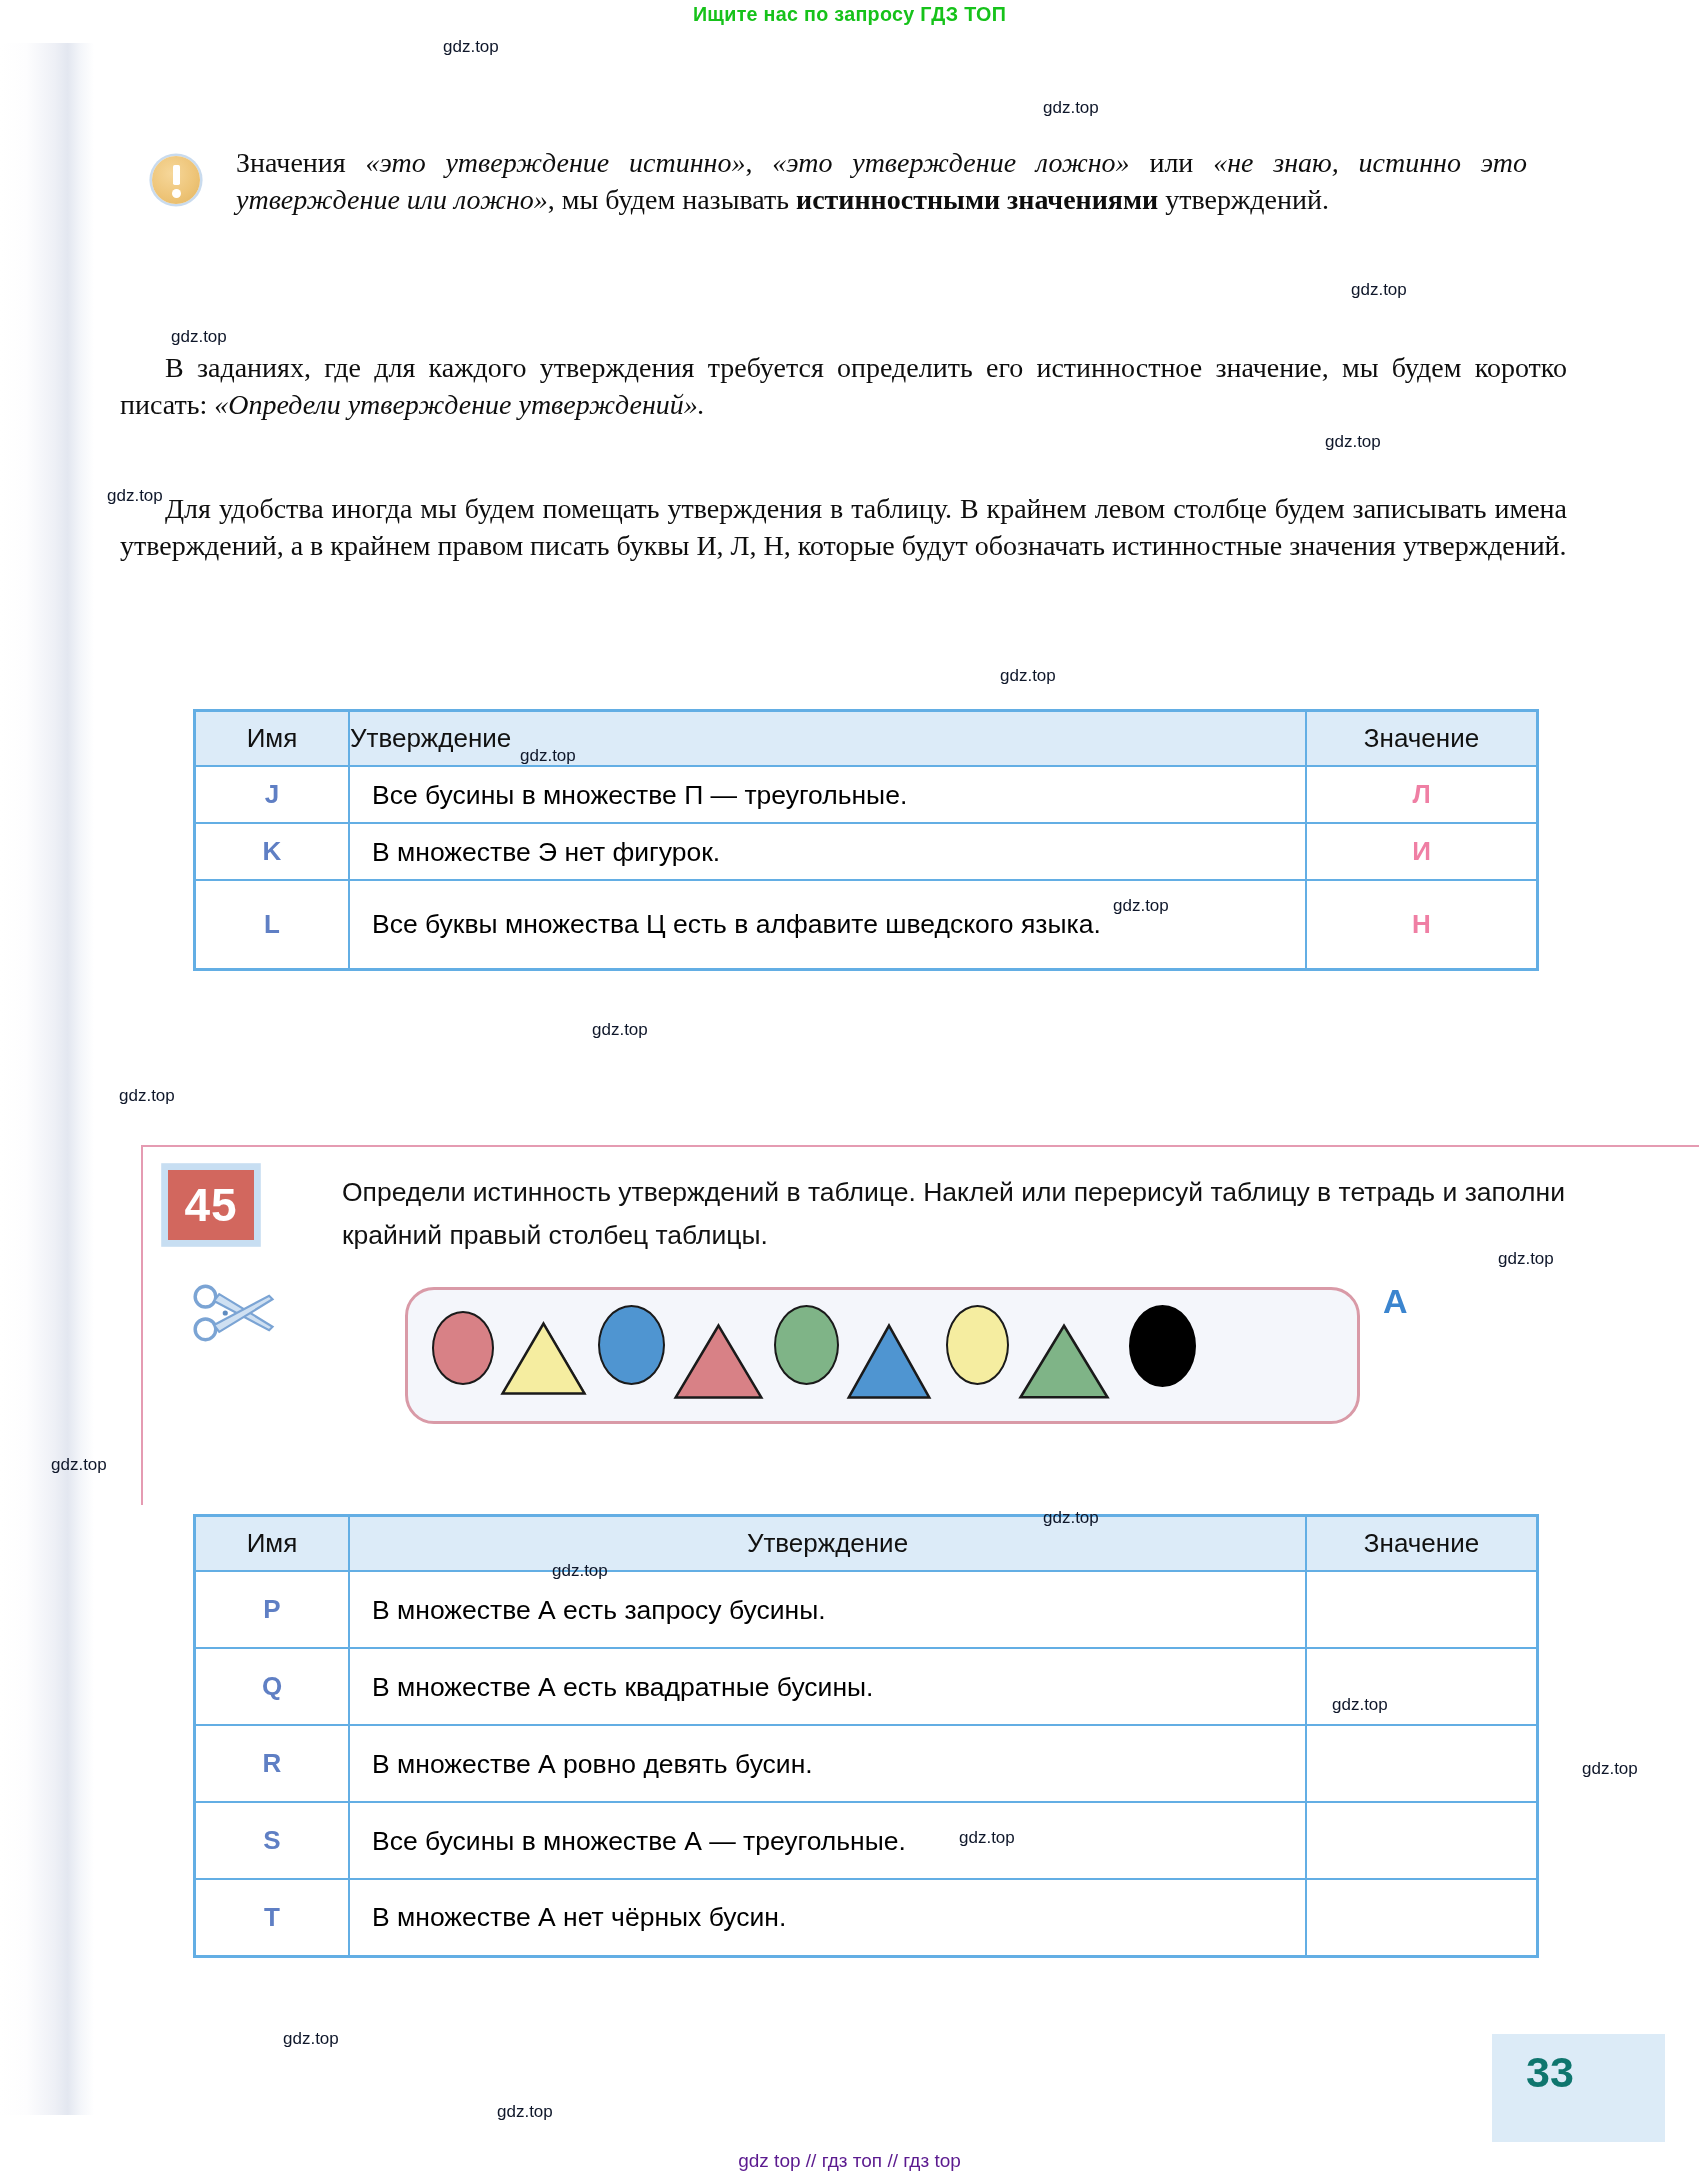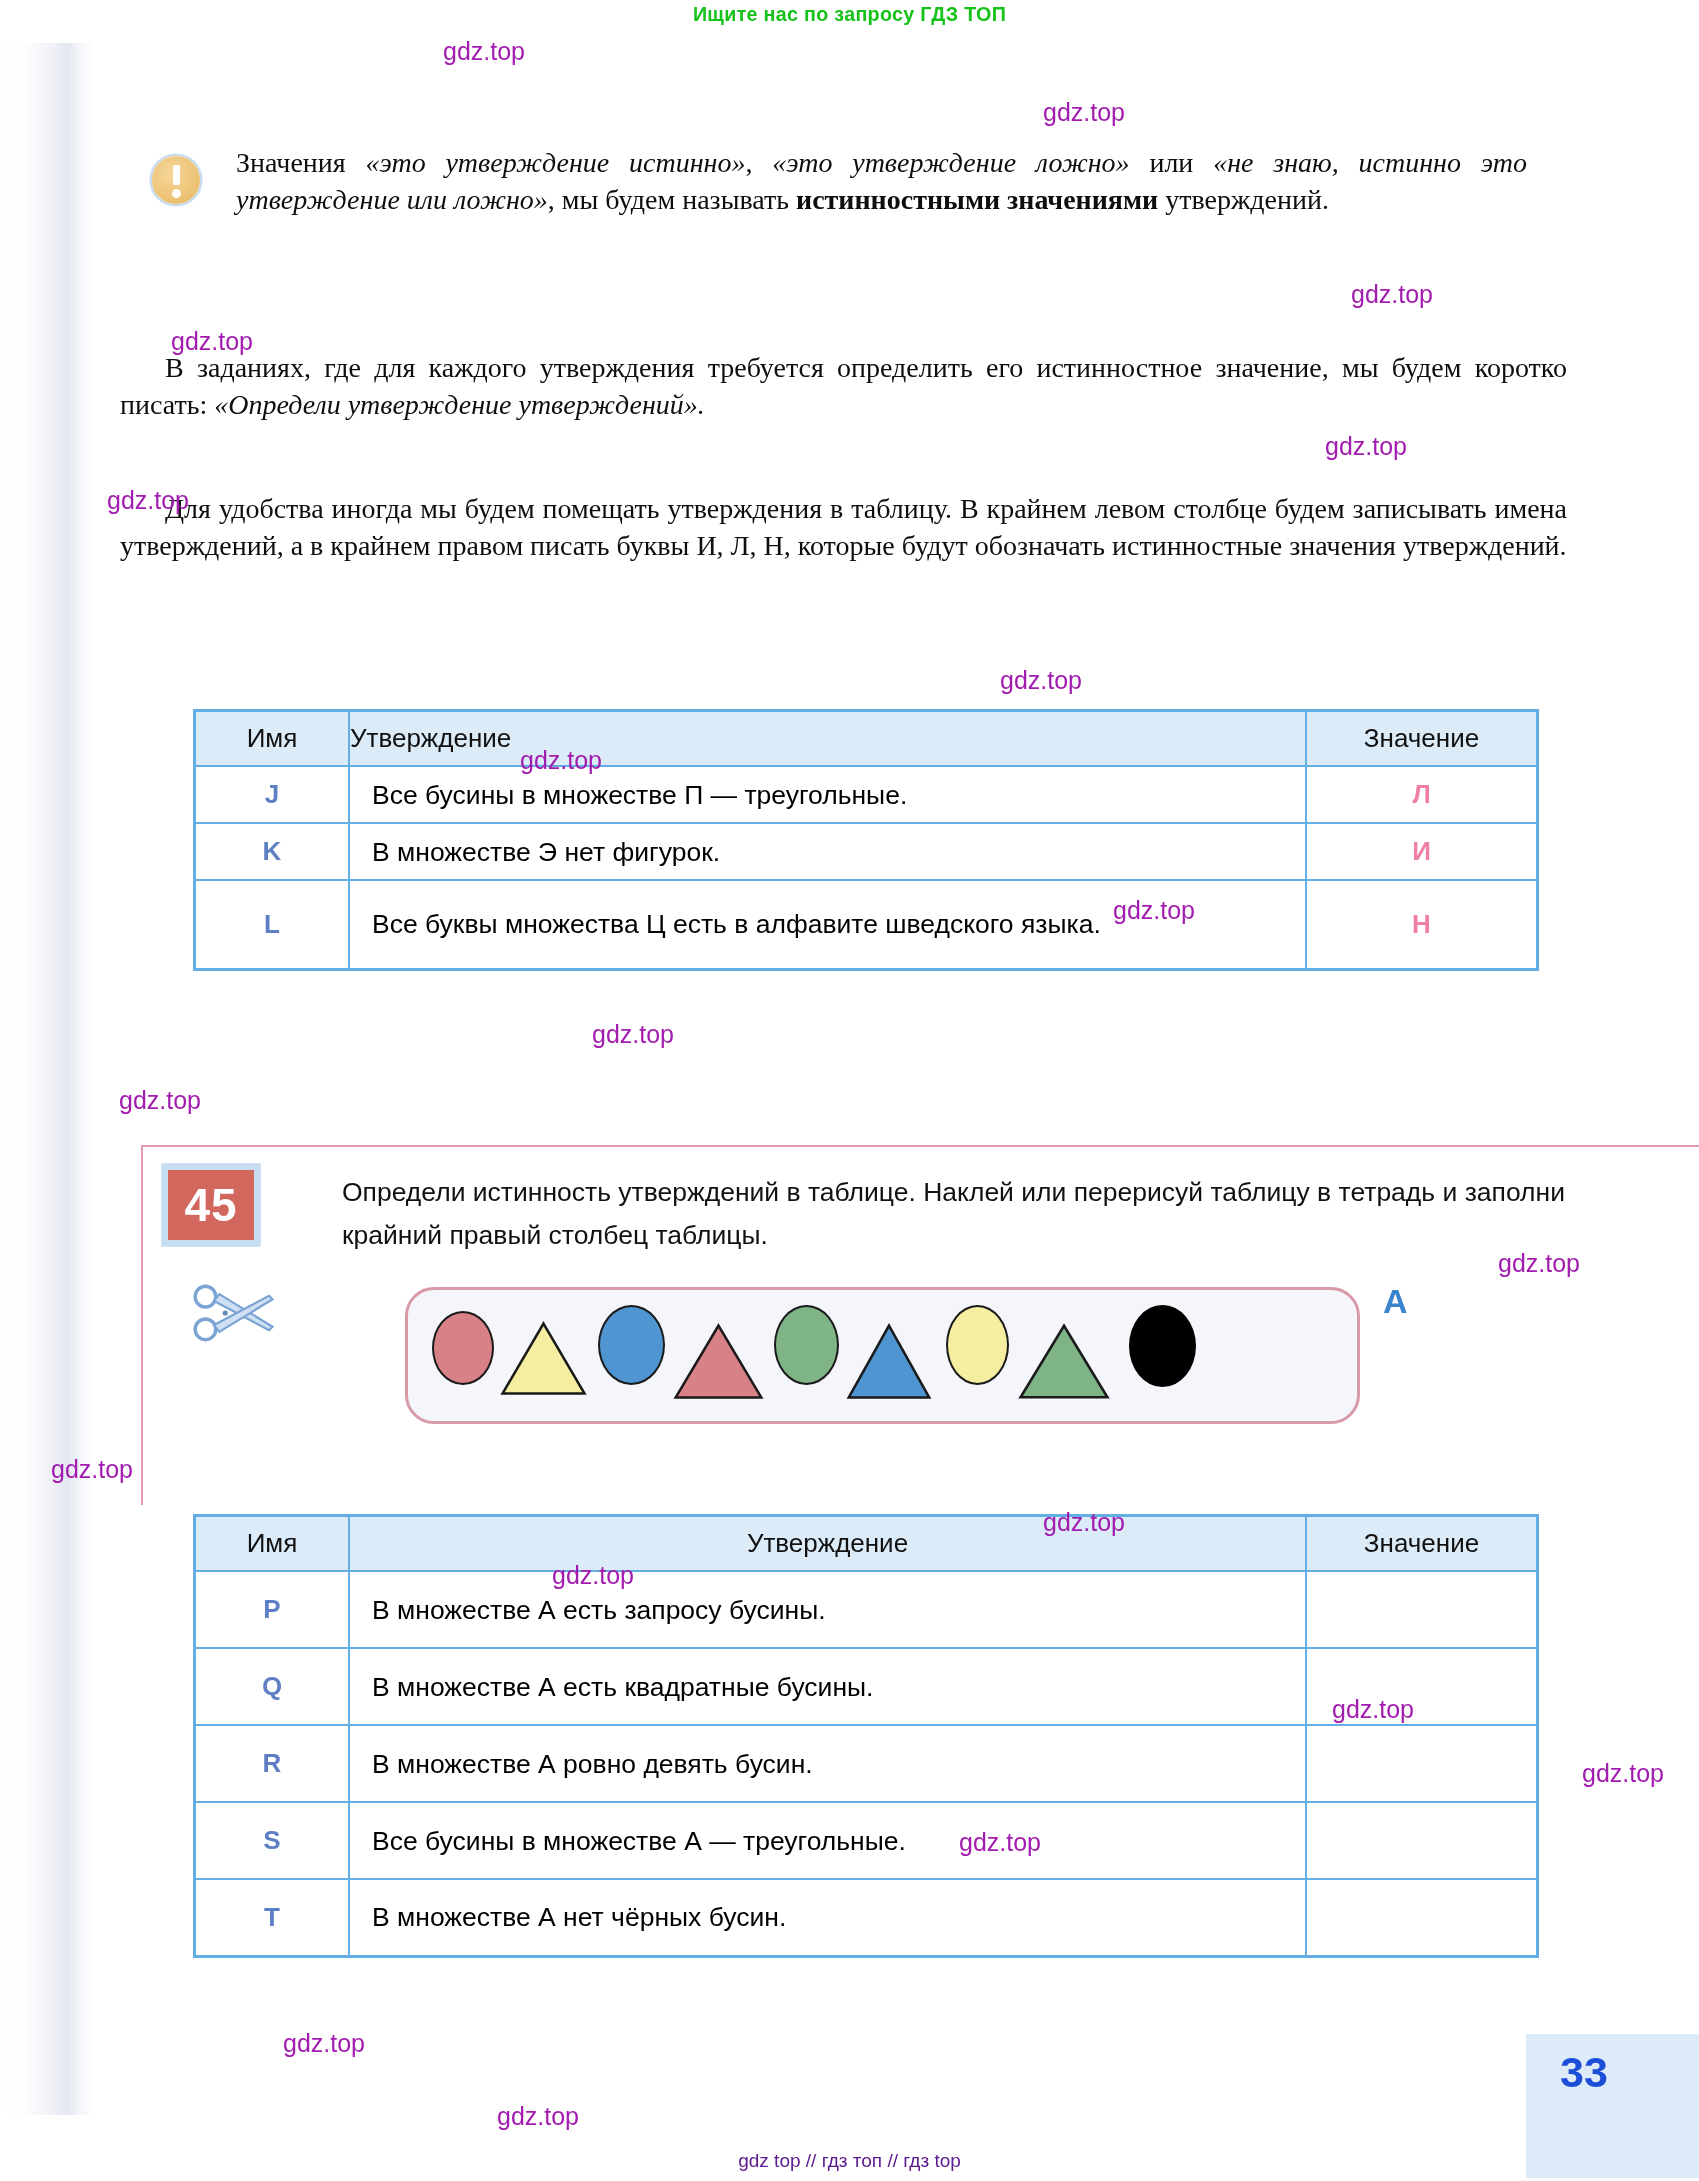--- a/index.html
+++ b/index.html
@@ -44,22 +44,22 @@
     color: #16c21a;
     font-size: 19.7px;
     font-weight: bold;
     font-family: "Liberation Sans", sans-serif;
     letter-spacing: 0.3px;
   }
 
   
   .wm {
     position: absolute;
-    color: #a21caf;
-    font-size: 25px;
+    color: #0f172a;
+    font-size: 17px;
     font-family: "Liberation Sans", sans-serif;
     white-space: nowrap;
     pointer-events: none;
   }
 
   .footer-wm {
     position: absolute;
     left: 0;
     width: 1699px;
     top: 2150px;
@@ -243,26 +243,26 @@
     top: 1282px;
     color: #3b85cf;
     font-size: 34px;
     font-weight: bold;
     font-family: "Liberation Sans", sans-serif;
   }
 
   
   .pagenum {
     position: absolute;
-    left: 1526px;
+    left: 1492px;
     top: 2034px;
     width: 173px;
-    height: 144px;
+    height: 108px;
     background: #dcebf7;
-    color: #1d4ed8;
+    color: #0f766e;
     font-size: 43px;
     font-weight: bold;
     font-family: "Liberation Sans", sans-serif;
     padding: 13.7px 0 0 34px;
     box-sizing: border-box;
   }
 </style>
 </head>
 <body>
 

